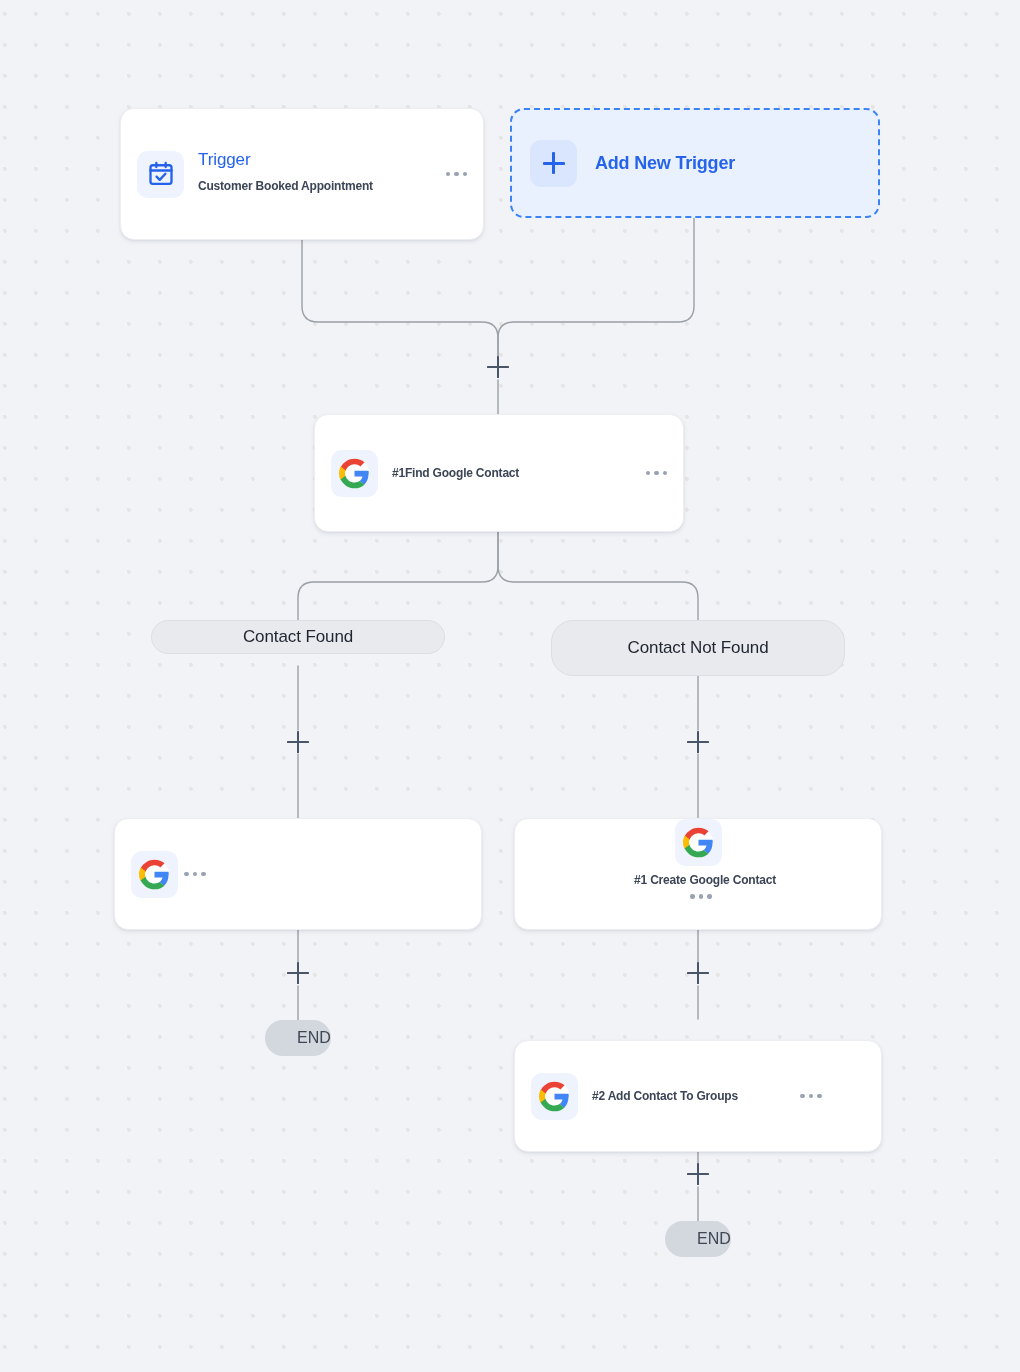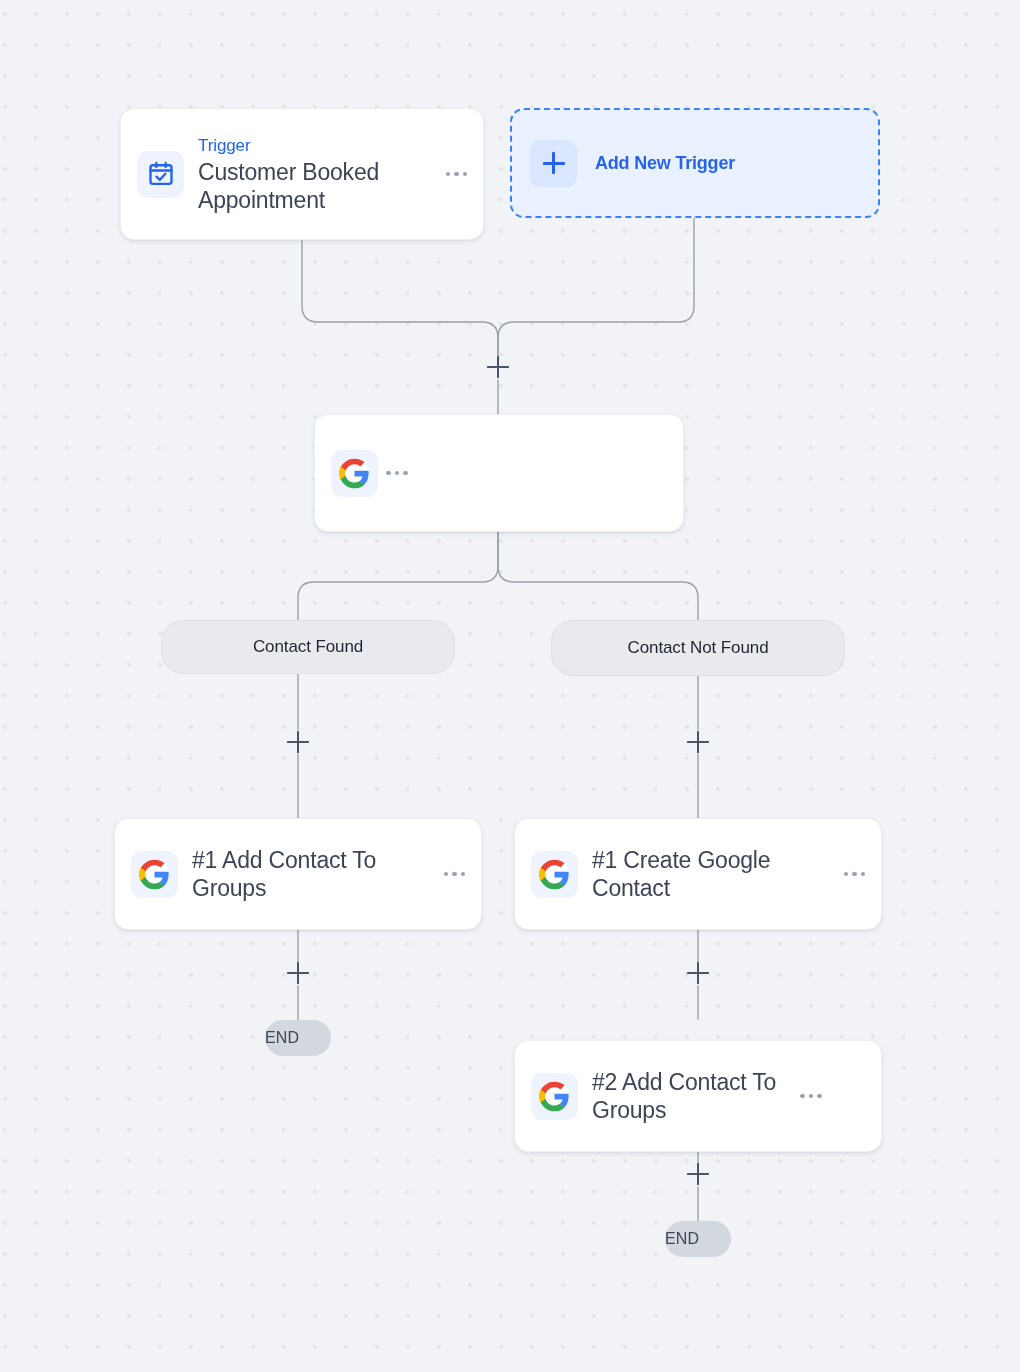--- a/index.html
+++ b/index.html
@@ -67,23 +67,24 @@
   .kicker {
     color: #2563eb;
     font-size: 17px;
     font-weight: 400;
     line-height: 24px;
     letter-spacing: -0.1px;
   }
 
   .title {
     color: #3b4556;
-    font-size: 23px;
+    font-size: 12px;
     line-height: 28px;
     letter-spacing: -0.2px;
+    font-weight: bold;
   }
 
   .dots-menu {
     display: flex;
     gap: 4px;
     align-items: center;
     margin-left: 8px;
   }
   .dots-menu i {
     display: block;
@@ -145,21 +146,21 @@
   }
 
   
   .end-pill {
     position: absolute;
     box-sizing: border-box;
     background: #d3d7de;
     border-radius: 18px;
     display: flex;
     align-items: center;
-    justify-content: flex-start;
+    justify-content: flex-end;
     color: #3f4755;
     font-size: 16px;
     letter-spacing: 0.1px;
   }
 
   
   .conn-plus {
     position: absolute;
     width: 22px;
     height: 22px;
@@ -249,58 +250,58 @@
     <div class="icon-tile">
       <svg class="g-logo" width="31" height="31" viewBox="0 0 48 48">
         <circle cx="24" cy="24" r="23" fill="#ffffff"></circle>
         <path fill="#EA4335" d="M24 9.5c3.5 0 6.6 1.2 9.1 3.6l6.4-6.4C35.6 3.1 30.2 1 24 1 14.6 1 6.5 6.4 2.6 14.3l7.5 5.8C11.9 14.1 17.4 9.5 24 9.5z"></path>
         <path fill="#4285F4" d="M46.1 24.5c0-1.6-.1-3.2-.4-4.7H24v9h12.4c-.5 2.9-2.2 5.4-4.7 7l7.3 5.7c4.3-4 6.8-9.9 6.8-17z"></path>
         <path fill="#FBBC05" d="M10.1 28.1c-.5-1.4-.8-2.9-.8-4.6s.3-3.2.8-4.6l-7.5-5.8C1 16.2 0 19.9 0 23.5s1 7.3 2.6 10.4l7.5-5.8z"></path>
         <path fill="#34A853" d="M24 47c6.2 0 11.5-2 15.3-5.6l-7.3-5.7c-2 1.4-4.6 2.2-8 2.2-6.6 0-12.1-4.6-14-10.6l-7.5 5.8C6.5 41.1 14.6 47 24 47z"></path>
         <path fill="none" d="M0 0h48v48H0z"></path>
       </svg>
     </div>
+    <div class="card-body">
+      <div class="title">#1Find Google Contact</div>
+    </div>
     <div class="dots-menu">
       <i></i>
         <i></i>
         <i></i>
     </div>
   </div>
 
-  <div class="branch-pill" style="left:161px; top:620px; width:294px; height:54px;">
+  <div class="branch-pill" style="left:151px; top:620px; width:294px; height:34px;">
     <span>Contact Found</span>
   </div>
   <div class="branch-pill" style="left:551px; top:620px; width:294px; height:56px;">
     <span>Contact Not Found</span>
   </div>
 
   <div class="conn-plus" style="left:287px; top:731px;"></div>
   <div class="conn-plus" style="left:687px; top:731px;"></div>
 
   <div class="card" style="left:114px; top:818px; width:368px; height:112px;">
     <div class="icon-tile">
       <svg class="g-logo" width="31" height="31" viewBox="0 0 48 48">
         <circle cx="24" cy="24" r="23" fill="#ffffff"></circle>
         <path fill="#EA4335" d="M24 9.5c3.5 0 6.6 1.2 9.1 3.6l6.4-6.4C35.6 3.1 30.2 1 24 1 14.6 1 6.5 6.4 2.6 14.3l7.5 5.8C11.9 14.1 17.4 9.5 24 9.5z"></path>
         <path fill="#4285F4" d="M46.1 24.5c0-1.6-.1-3.2-.4-4.7H24v9h12.4c-.5 2.9-2.2 5.4-4.7 7l7.3 5.7c4.3-4 6.8-9.9 6.8-17z"></path>
         <path fill="#FBBC05" d="M10.1 28.1c-.5-1.4-.8-2.9-.8-4.6s.3-3.2.8-4.6l-7.5-5.8C1 16.2 0 19.9 0 23.5s1 7.3 2.6 10.4l7.5-5.8z"></path>
         <path fill="#34A853" d="M24 47c6.2 0 11.5-2 15.3-5.6l-7.3-5.7c-2 1.4-4.6 2.2-8 2.2-6.6 0-12.1-4.6-14-10.6l-7.5 5.8C6.5 41.1 14.6 47 24 47z"></path>
       </svg>
     </div>
-    <div class="card-body" style="flex:0 1 auto;">
-      <div class="title">#1 Add Contact To Groups</div>
-    </div>
     <div class="dots-menu" style="margin-left:6px;">
       <i></i>
         <i></i>
         <i></i>
     </div>
   </div>
 
-  <div class="card" style="left:514px; top:818px; width:368px; height:112px;">
+  <div class="card" style="left:514px; top:818px; width:368px; height:112px;flex-direction:column;">
     <div class="icon-tile">
       <svg class="g-logo" width="31" height="31" viewBox="0 0 48 48">
         <circle cx="24" cy="24" r="23" fill="#ffffff"></circle>
         <path fill="#EA4335" d="M24 9.5c3.5 0 6.6 1.2 9.1 3.6l6.4-6.4C35.6 3.1 30.2 1 24 1 14.6 1 6.5 6.4 2.6 14.3l7.5 5.8C11.9 14.1 17.4 9.5 24 9.5z"></path>
         <path fill="#4285F4" d="M46.1 24.5c0-1.6-.1-3.2-.4-4.7H24v9h12.4c-.5 2.9-2.2 5.4-4.7 7l7.3 5.7c4.3-4 6.8-9.9 6.8-17z"></path>
         <path fill="#FBBC05" d="M10.1 28.1c-.5-1.4-.8-2.9-.8-4.6s.3-3.2.8-4.6l-7.5-5.8C1 16.2 0 19.9 0 23.5s1 7.3 2.6 10.4l7.5-5.8z"></path>
         <path fill="#34A853" d="M24 47c6.2 0 11.5-2 15.3-5.6l-7.3-5.7c-2 1.4-4.6 2.2-8 2.2-6.6 0-12.1-4.6-14-10.6l-7.5 5.8C6.5 41.1 14.6 47 24 47z"></path>
       </svg>
     </div>
     <div class="card-body" style="flex:0 1 auto;">

